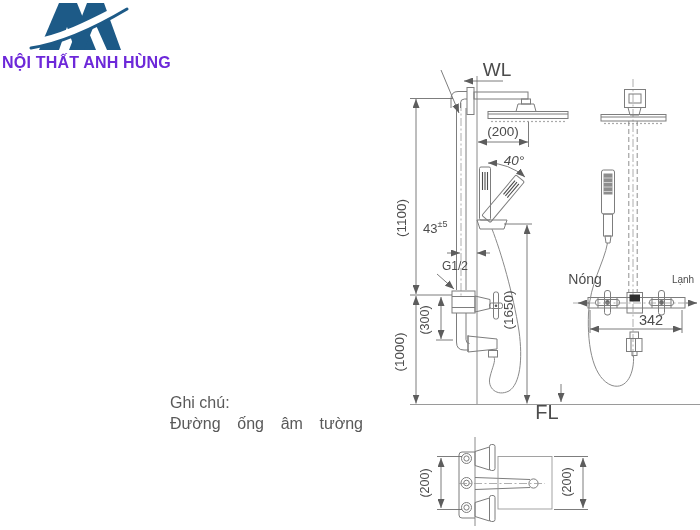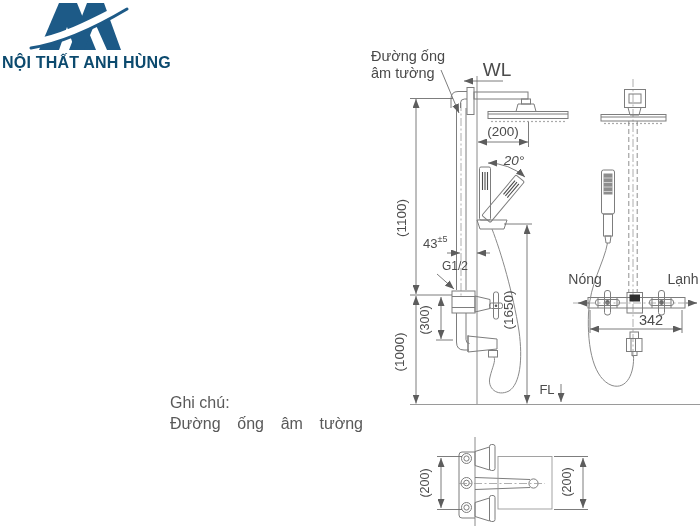--- a/index.html
+++ b/index.html
@@ -2,35 +2,35 @@
 <html><head>
 <meta charset="utf-8">
 <style>
   html,body{margin:0;padding:0;background:#fff;}
   .canvas{position:relative;width:700px;height:530px;background:#ffffff;overflow:hidden;
           font-family:"Liberation Sans",sans-serif;}
   .art{position:absolute;left:0;top:0;}
   .lbl{position:absolute;color:#4c4c4c;white-space:nowrap;}
   .hlabel{transform-origin:0 0;transform:translate(-50%,-50%);}
   .vlabel{transform-origin:0 0;transform:rotate(-90deg) translate(-50%,-50%);}
-  .logo-text{left:2px;top:54px;font-size:16px;font-weight:bold;color:#0c4a6e;letter-spacing:.2px;}
+  .logo-text{left:2px;top:54px;font-size:16px;font-weight:bold;color:#6d28d9;letter-spacing:.2px;}
   .pipe-note{left:371px;top:48px;font-size:14.5px;line-height:16.5px;white-space:pre-line;color:#4a4a4a;}
   .wl{left:497px;top:70px;font-size:19px;}
-  .fl{left:547px;top:389px;font-size:13px;}
+  .fl{left:547px;top:412px;font-size:20px;}
   .d200side{left:503px;top:131px;font-size:13.5px;}
   .a40{left:514px;top:160px;font-size:13.5px;font-style:italic;}
   .d1100{left:401px;top:218px;font-size:13.5px;}
   .d1000{left:399px;top:352px;font-size:13.5px;}
   .d300{left:425px;top:320px;font-size:12.5px;}
   .d1650{left:508px;top:310px;font-size:13.5px;}
-  .depth{left:423px;top:235px;font-size:13px;}
+  .depth{left:423px;top:220px;font-size:13px;}
   .depth sup{font-size:9px;position:relative;top:-1px;}
   .g12{left:442px;top:259px;font-size:12px;}
   .nong{left:585px;top:279px;font-size:14px;}
-  .lanh{left:683px;top:279px;font-size:14px;}
+  .lanh{left:683px;top:279px;font-size:10px;}
   .d342{left:651px;top:320px;font-size:14.5px;text-align:right;}
   .t200l{left:425px;top:483px;font-size:12.5px;}
   .t200r{left:567px;top:482px;font-size:12.5px;}
   .note{position:absolute;left:170px;top:393px;width:193px;color:#595959;font-size:16px;line-height:20.5px;}
   .note .jl{text-align:justify;text-align-last:justify;}
 </style>
 </head>
 <body>
 
 <div class="canvas">
@@ -230,25 +230,23 @@
     <g stroke="#6e6e6e" stroke-width="0.9" fill="none">
       <path d="M437,456.5 H462 M437,509.5 H462"></path>
       <path d="M441,458 V508" marker-start="url(#mA)" marker-end="url(#mA)"></path>
       <path d="M554,456.5 H588 M554,509.5 H588"></path>
       <path d="M583,458 V508" marker-start="url(#mA)" marker-end="url(#mA)"></path>
     </g>
   </svg>
 
   <div class="lbl logo-text">NỘI THẤT ANH HÙNG</div>
 
-  <div class="lbl pipe-note">Đường ống
-âm tường</div>
   <div class="lbl hlabel wl">WL</div>
   <div class="lbl hlabel d200side">(200)</div>
-  <div class="lbl hlabel a40">20°</div>
+  <div class="lbl hlabel a40">40°</div>
   <div class="lbl vlabel d1100">(1100)</div>
   <div class="lbl depth"><span>43</span><sup>±5</sup></div>
   <div class="lbl g12">G1/2</div>
   <div class="lbl vlabel d300">(300)</div>
   <div class="lbl vlabel d1650">(1650)</div>
   <div class="lbl vlabel d1000">(1000)</div>
   <div class="lbl hlabel fl">FL</div>
 
   <div class="lbl hlabel nong">Nóng</div>
   <div class="lbl hlabel lanh">Lạnh</div>

